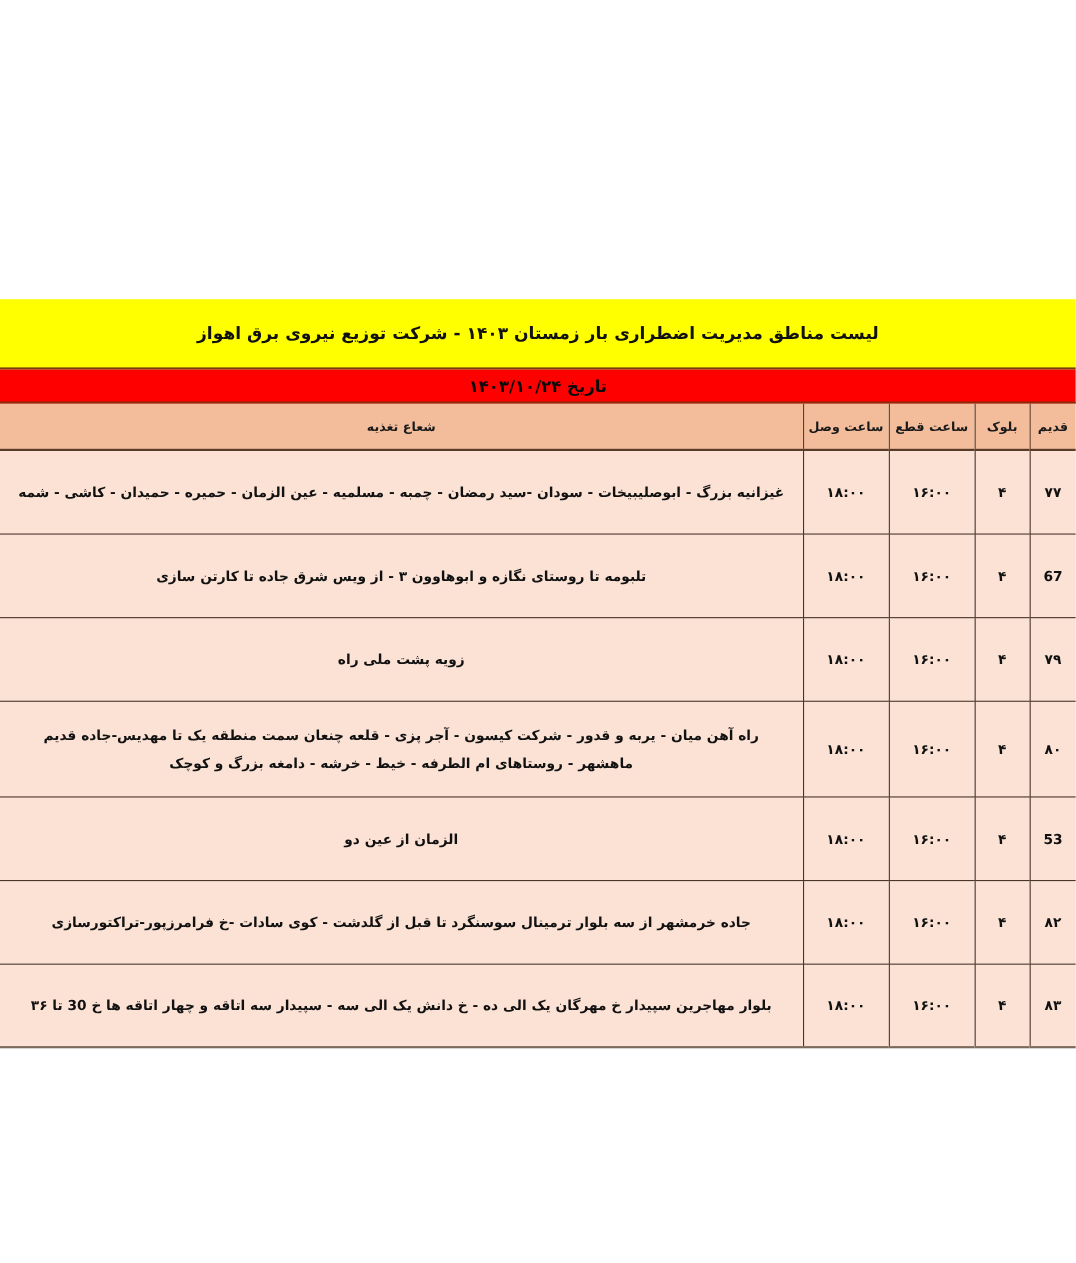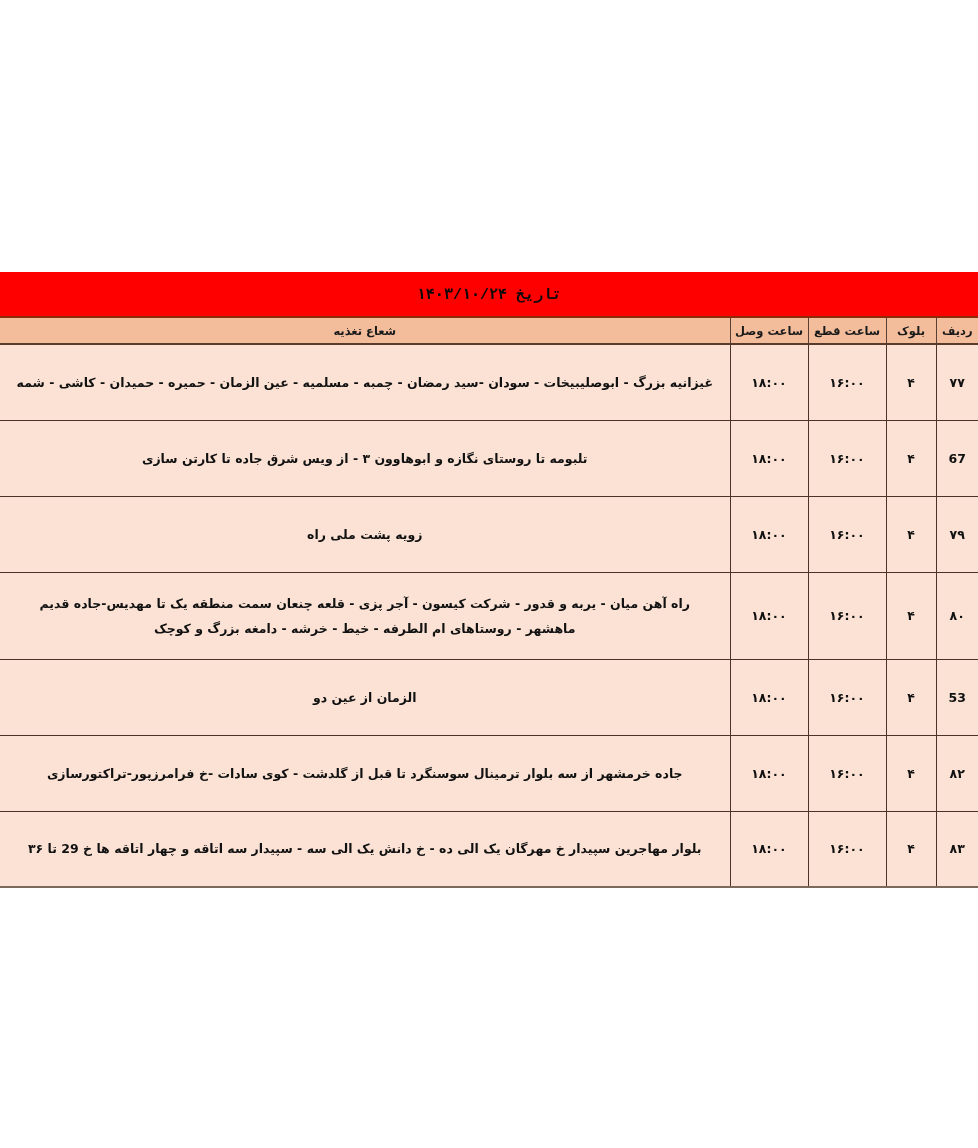--- a/index.html
+++ b/index.html
@@ -40,27 +40,26 @@
   .title-bar .title-text {
     font-size: 15.5px;
     font-weight: bold;
     color: #111111;
     letter-spacing: 0px;
     white-space: nowrap;
   }
   
   .date-bar {
     background: #ff0000;
-    height: 46px;
+    height: 31px;
     display: flex;
     align-items: center;
     justify-content: center;
     box-sizing: border-box;
     border-bottom: 2px solid #8a2c0c;
-    font-family: Liberation Mono, monospace;
   }
   .date-bar .date-text {
     font-size: 15px;
     font-weight: bold;
     color: #0a0a0a;
     white-space: nowrap;
   }
   
   table.outage {
     border-collapse: collapse;
@@ -72,21 +71,21 @@
   table.outage col.c-blok   { width: 50px; }
   table.outage col.c-ghat   { width: 78px; }
   table.outage col.c-vasl   { width: 78px; }
   table.outage col.c-shoa   { width: 730px; }
 
   table.outage thead th {
     background: #f3bd9c;
     color: #1a1a1a;
     font-size: 11.5px;
     font-weight: bold;
-    height: 26px;
+    height: 42px;
     padding: 0 2px;
     border-left: 1px solid #5a4034;
     border-bottom: 2px solid #5a3a28;
     text-align: center;
     vertical-align: middle;
     box-sizing: border-box;
   }
   table.outage thead th:last-child {
     border-left: none;
   }
@@ -116,36 +115,39 @@
     border-bottom: 2px solid #7b6a5c;
   }
   .num { font-size: 12.5px; }
 </style>
 </head>
 <body>
 
 <div id="page">
   <div id="doc">
 
+    <div class="title-bar">
+      <span class="title-text">لیست مناطق مدیریت اضطراری بار زمستان ۱۴۰۳ - شرکت توزیع نیروی برق اهواز</span>
+    </div>
 
     <div class="date-bar">
       <span class="date-text">تاریخ ۱۴۰۳/۱۰/۲۴</span>
     </div>
 
     <table class="outage">
       <colgroup>
         <col class="c-radif">
         <col class="c-blok">
         <col class="c-ghat">
         <col class="c-vasl">
         <col class="c-shoa">
       </colgroup>
       <thead>
         <tr>
-          <th>ردیف</th>
+          <th>قدیم</th>
           <th>بلوک</th>
           <th>ساعت قطع</th>
           <th>ساعت وصل</th>
           <th>شعاع تغذیه</th>
         </tr>
       </thead>
       <tbody>
         <tr class="r-tall">
           <td class="num">۷۷</td>
           <td class="num">۴</td>
@@ -186,19 +188,19 @@
           <td class="num">۴</td>
           <td class="num">۱۶:۰۰</td>
           <td class="num">۱۸:۰۰</td>
           <td class="desc">جاده خرمشهر از سه بلوار ترمینال سوسنگرد تا قبل از گلدشت - کوی سادات -خ فرامرزپور-تراکتورسازی</td>
         </tr>
         <tr class="r-tall">
           <td class="num">۸۳</td>
           <td class="num">۴</td>
           <td class="num">۱۶:۰۰</td>
           <td class="num">۱۸:۰۰</td>
-          <td class="desc">بلوار مهاجرین سپیدار خ مهرگان یک الی ده - خ دانش یک الی سه - سپیدار سه اتاقه و چهار اتاقه ها خ 29 تا ۳۶</td>
+          <td class="desc">بلوار مهاجرین سپیدار خ مهرگان یک الی ده - خ دانش یک الی سه - سپیدار سه اتاقه و چهار اتاقه ها خ 30 تا ۳۶</td>
         </tr>
       </tbody>
     </table>
 
   </div>
 </div>
 
 </body></html>

